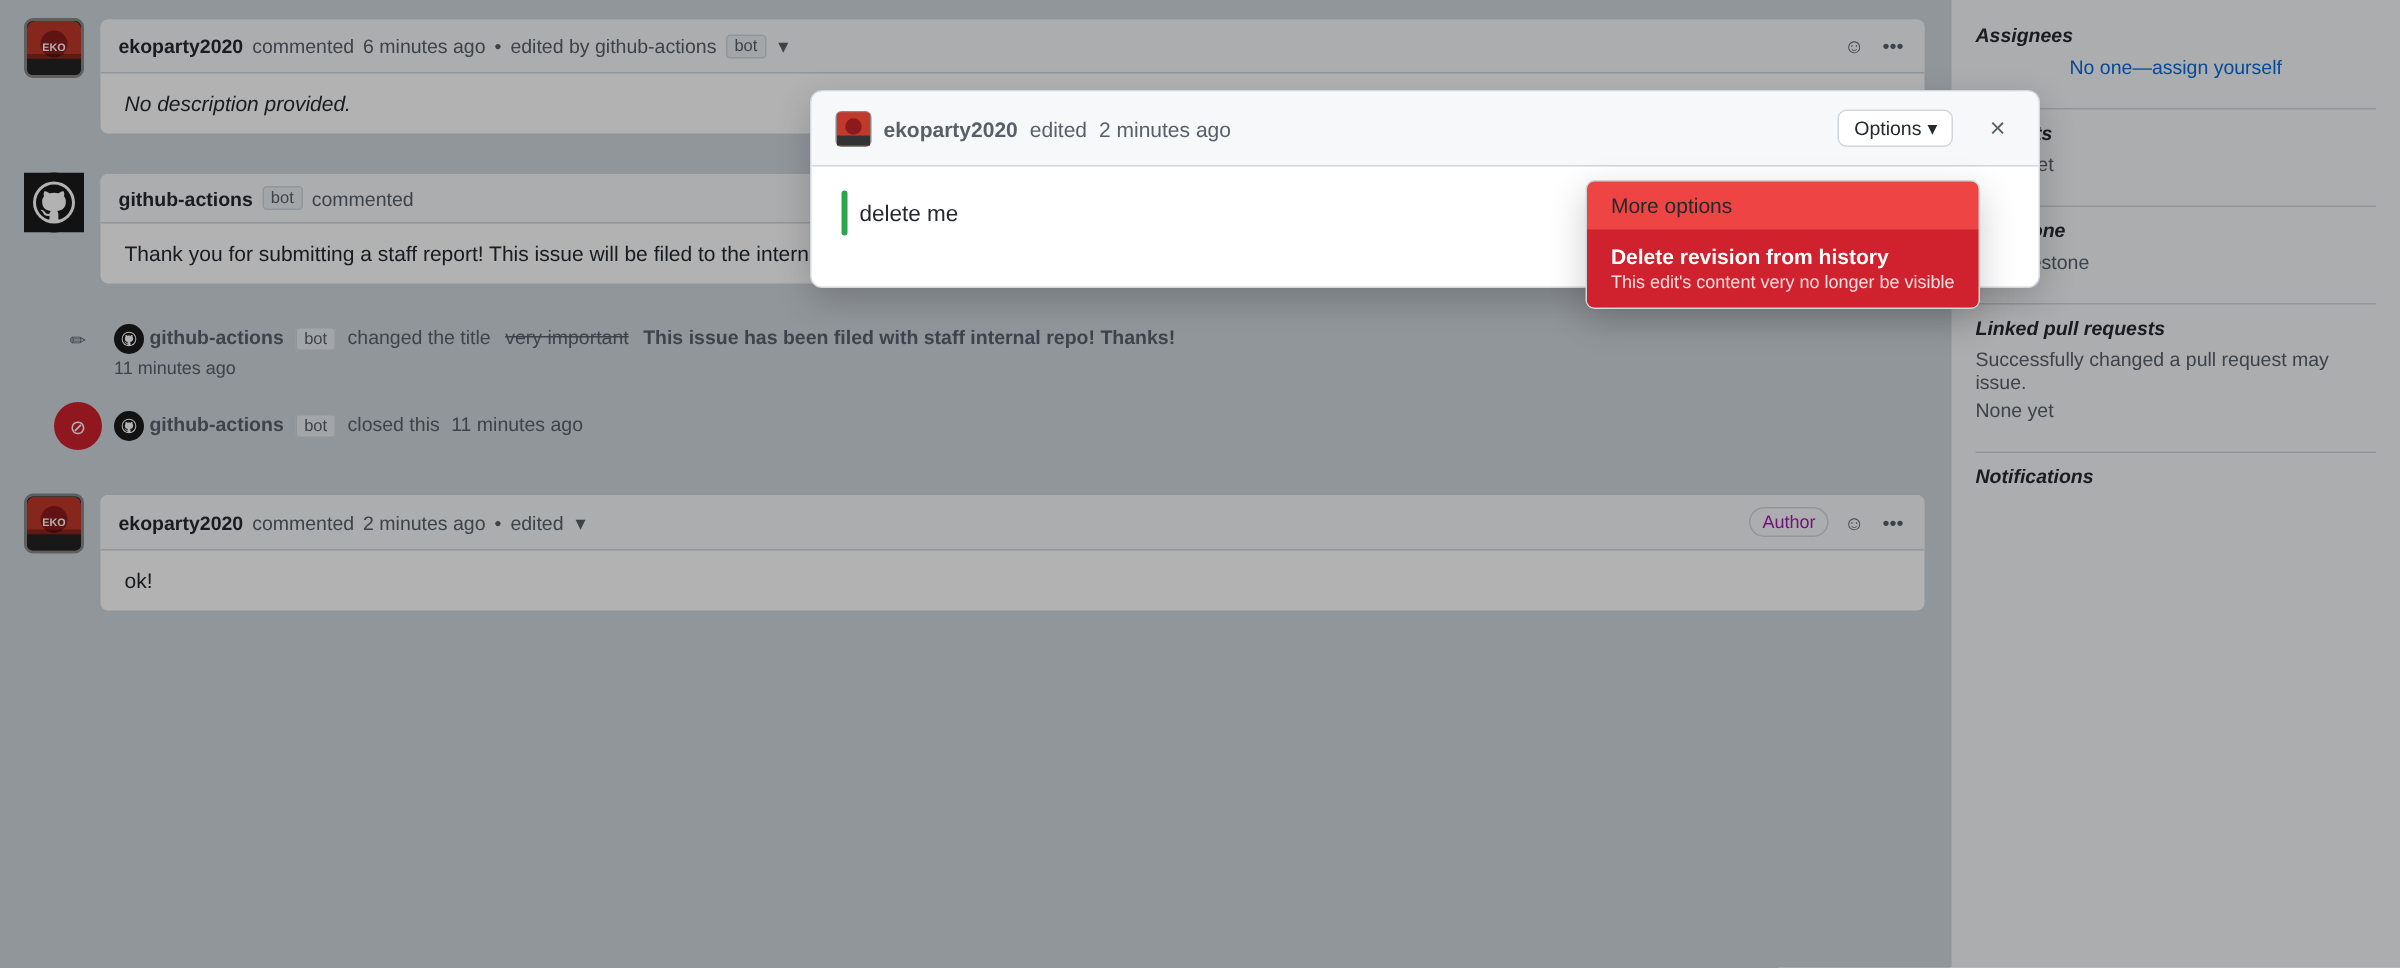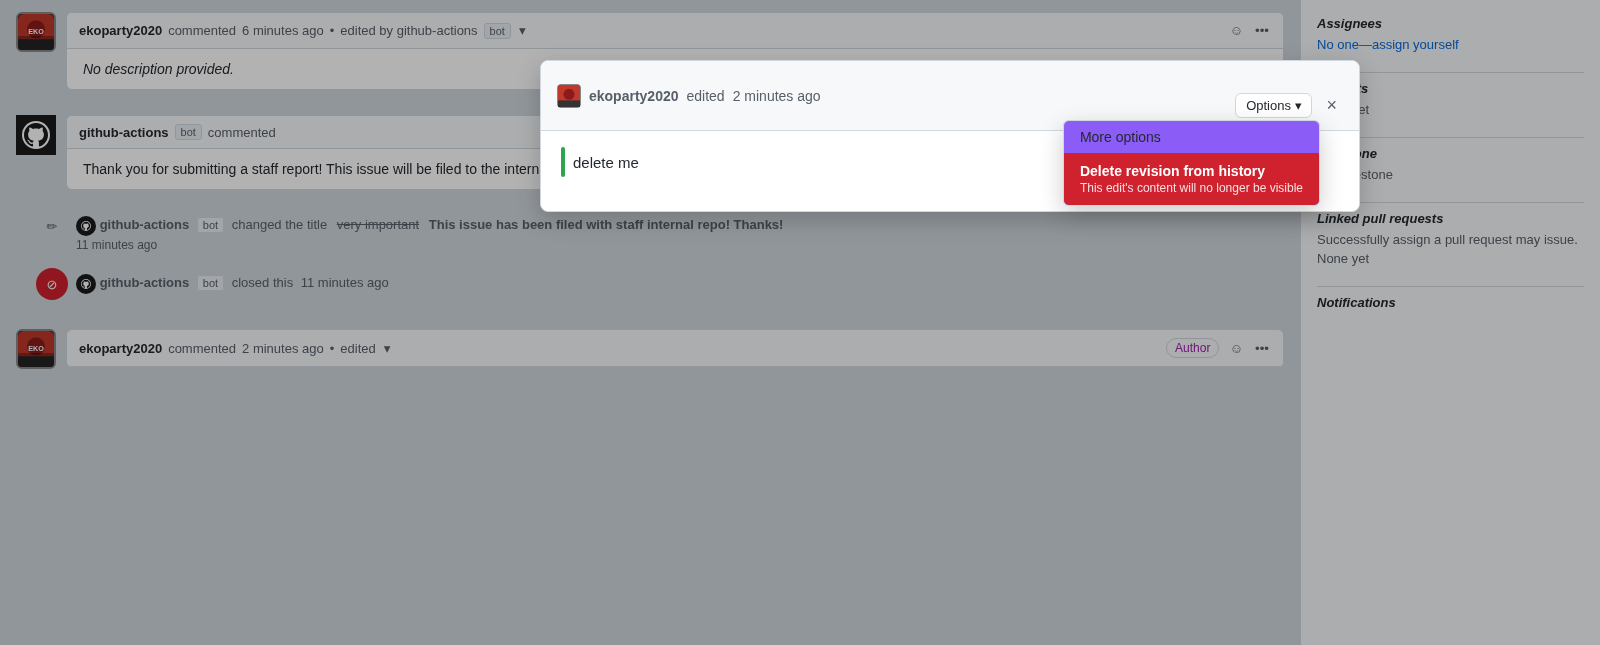--- a/index.html
+++ b/index.html
@@ -205,20 +205,21 @@
     }
 
     .sidebar-value {
       font-size: 13px;
       color: #57606a;
     }
 
     .sidebar-link {
       color: #0969da;
       font-size: 13px;
+      text-align: center;
     }
 
     
     .modal-overlay {
       position: absolute;
       top: 0;
       left: 0;
       width: 100%;
       height: 100%;
       background: rgba(0,0,0,0.3);
@@ -252,22 +253,21 @@
       display: flex;
       align-items: center;
       gap: 8px;
       font-size: 14px;
       color: #57606a;
     }
 
     .modal-header-right {
       display: flex;
       align-items: center;
-      gap: 8px;
-      margin-top: 20px;
+      gap: 18px;
     }
 
     .options-btn {
       display: flex;
       align-items: center;
       gap: 4px;
       background: none;
       border: 1px solid #d0d7de;
       border-radius: 6px;
       padding: 4px 10px;
@@ -309,21 +309,21 @@
     .diff-text {
       font-size: 15px;
       color: #24292f;
     }
 
     
     .dropdown-menu {
       position: absolute;
       top: 104px;
       right: 135px;
-      background: #8b5cf6;
+      background: #ef4444;
       border: 1px solid #d0d7de;
       border-radius: 6px;
       box-shadow: 0 8px 24px rgba(0,0,0,0.2);
       z-index: 20;
       min-width: 200px;
       overflow: hidden;
     }
 
     .dropdown-item {
       padding: 8px 16px;
@@ -518,20 +518,23 @@
           <div class="comment-header-right">
             <span class="author-badge">Author</span>
             <button class="icon-btn">
               <span>☺</span>
             </button>
             <button class="icon-btn">
               <span>•••</span>
             </button>
           </div>
         </div>
+        <div class="comment-body comment-body-normal">
+          <span>ok!</span>
+        </div>
       </div>
     </div>
 
   </div>
 
   <div class="sidebar">
     <div class="sidebar-section">
       <div class="sidebar-title">Assignees</div>
       <div class="sidebar-link">No one—assign yourself</div>
     </div>
@@ -542,21 +545,21 @@
     </div>
     <hr class="divider">
     <div class="sidebar-section">
       <div class="sidebar-title">Milestone</div>
       <div class="sidebar-value">No milestone</div>
     </div>
     <hr class="divider">
     <div class="sidebar-section">
       <div class="sidebar-title">Linked pull requests</div>
       <div class="sidebar-value">
-        <span>Successfully assign a pull request may</span>
+        <span>Successfully changed a pull request may</span>
         <span>issue.</span>
       </div>
       <div class="sidebar-value" style="margin-top:4px;">None yet</div>
     </div>
     <hr class="divider">
     <div class="sidebar-section">
       <div class="sidebar-title">Notifications</div>
     </div>
   </div>
 </div>
@@ -590,17 +593,17 @@
           <div class="diff-indicator"></div>
           <span class="diff-text">delete me</span>
         </div>
       </div>
     </div>
 
     <div class="dropdown-menu" style="top:60px; right:40px; left:auto;">
       <div class="dropdown-item">More options</div>
       <div class="dropdown-item-danger">
         <div style="font-weight:600;">Delete revision from history</div>
-        <div class="dropdown-item-danger-sub">This edit's content will no longer be visible</div>
+        <div class="dropdown-item-danger-sub">This edit's content very no longer be visible</div>
       </div>
     </div>
   </div>
 </div>
 
 </body></html>

